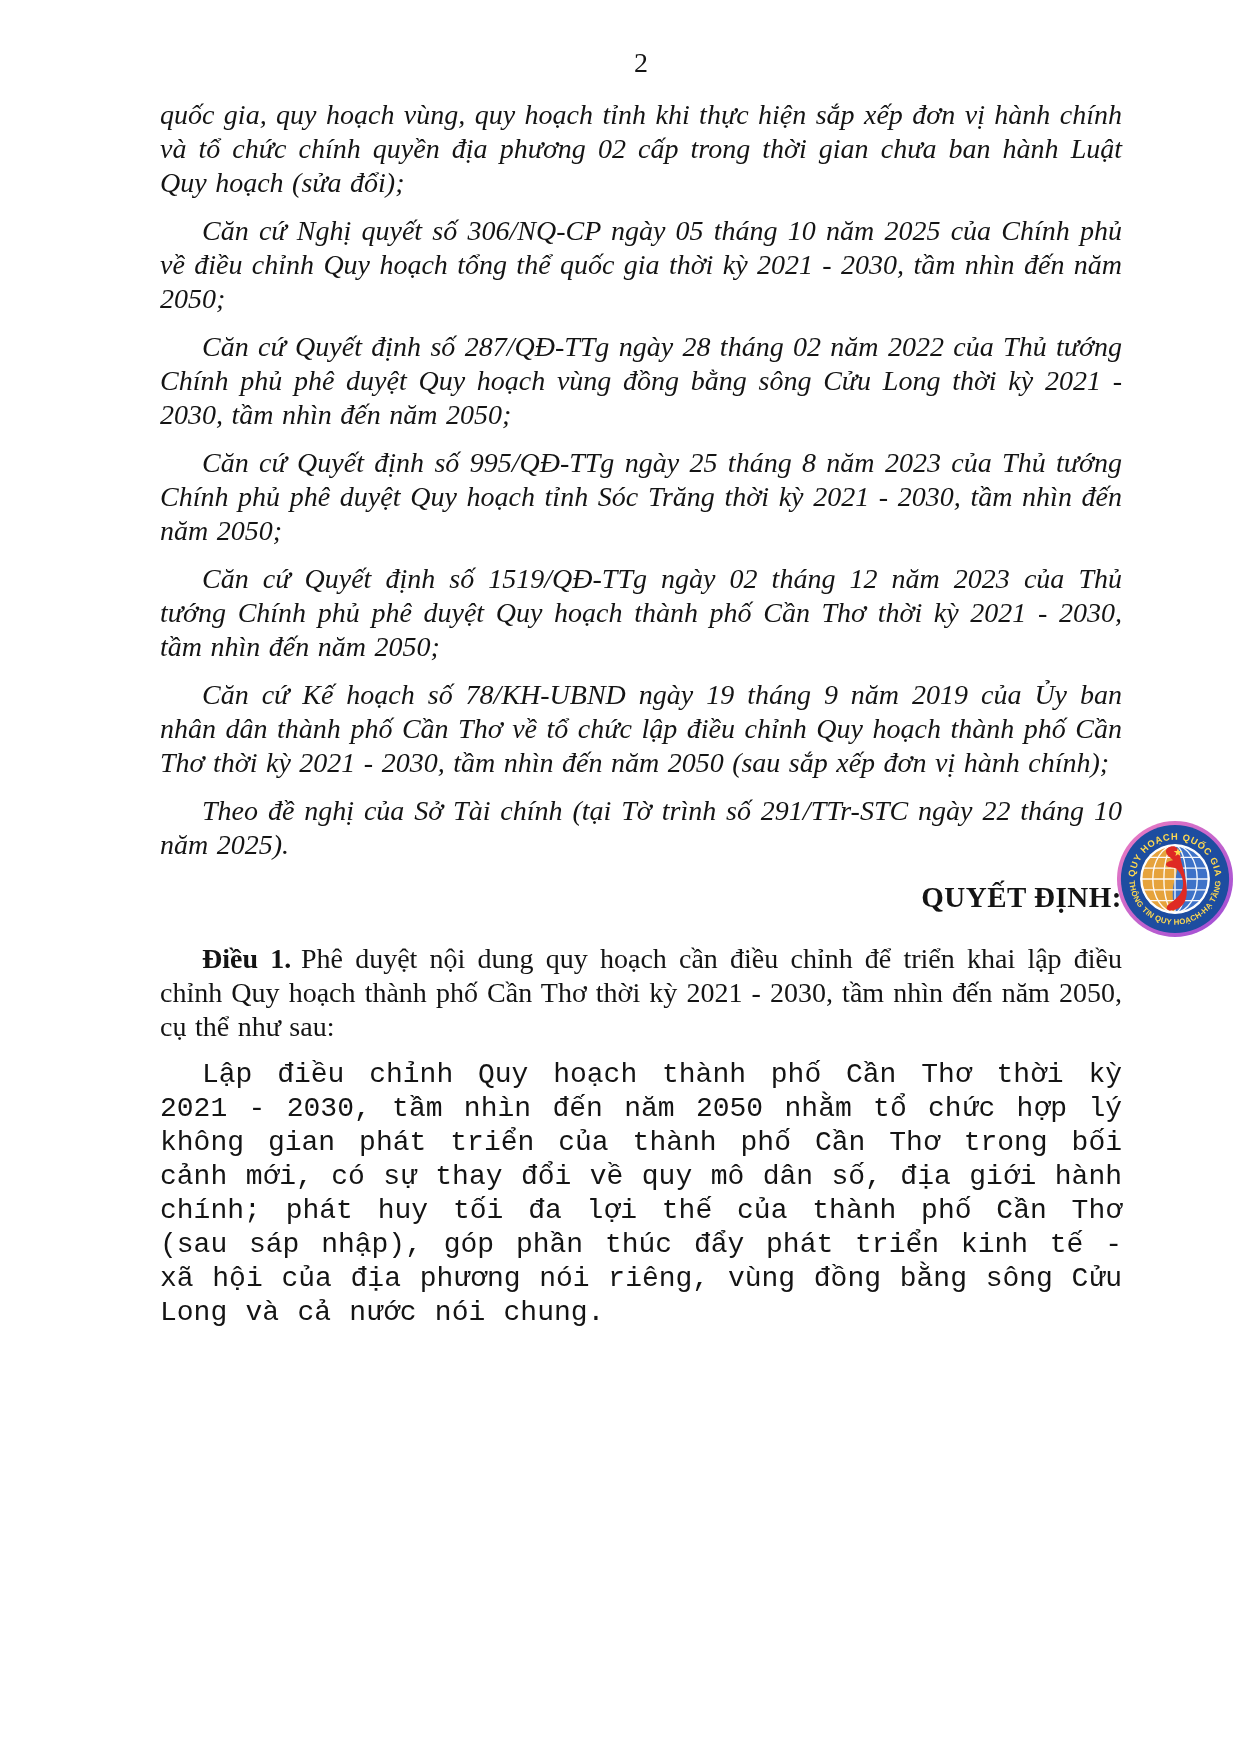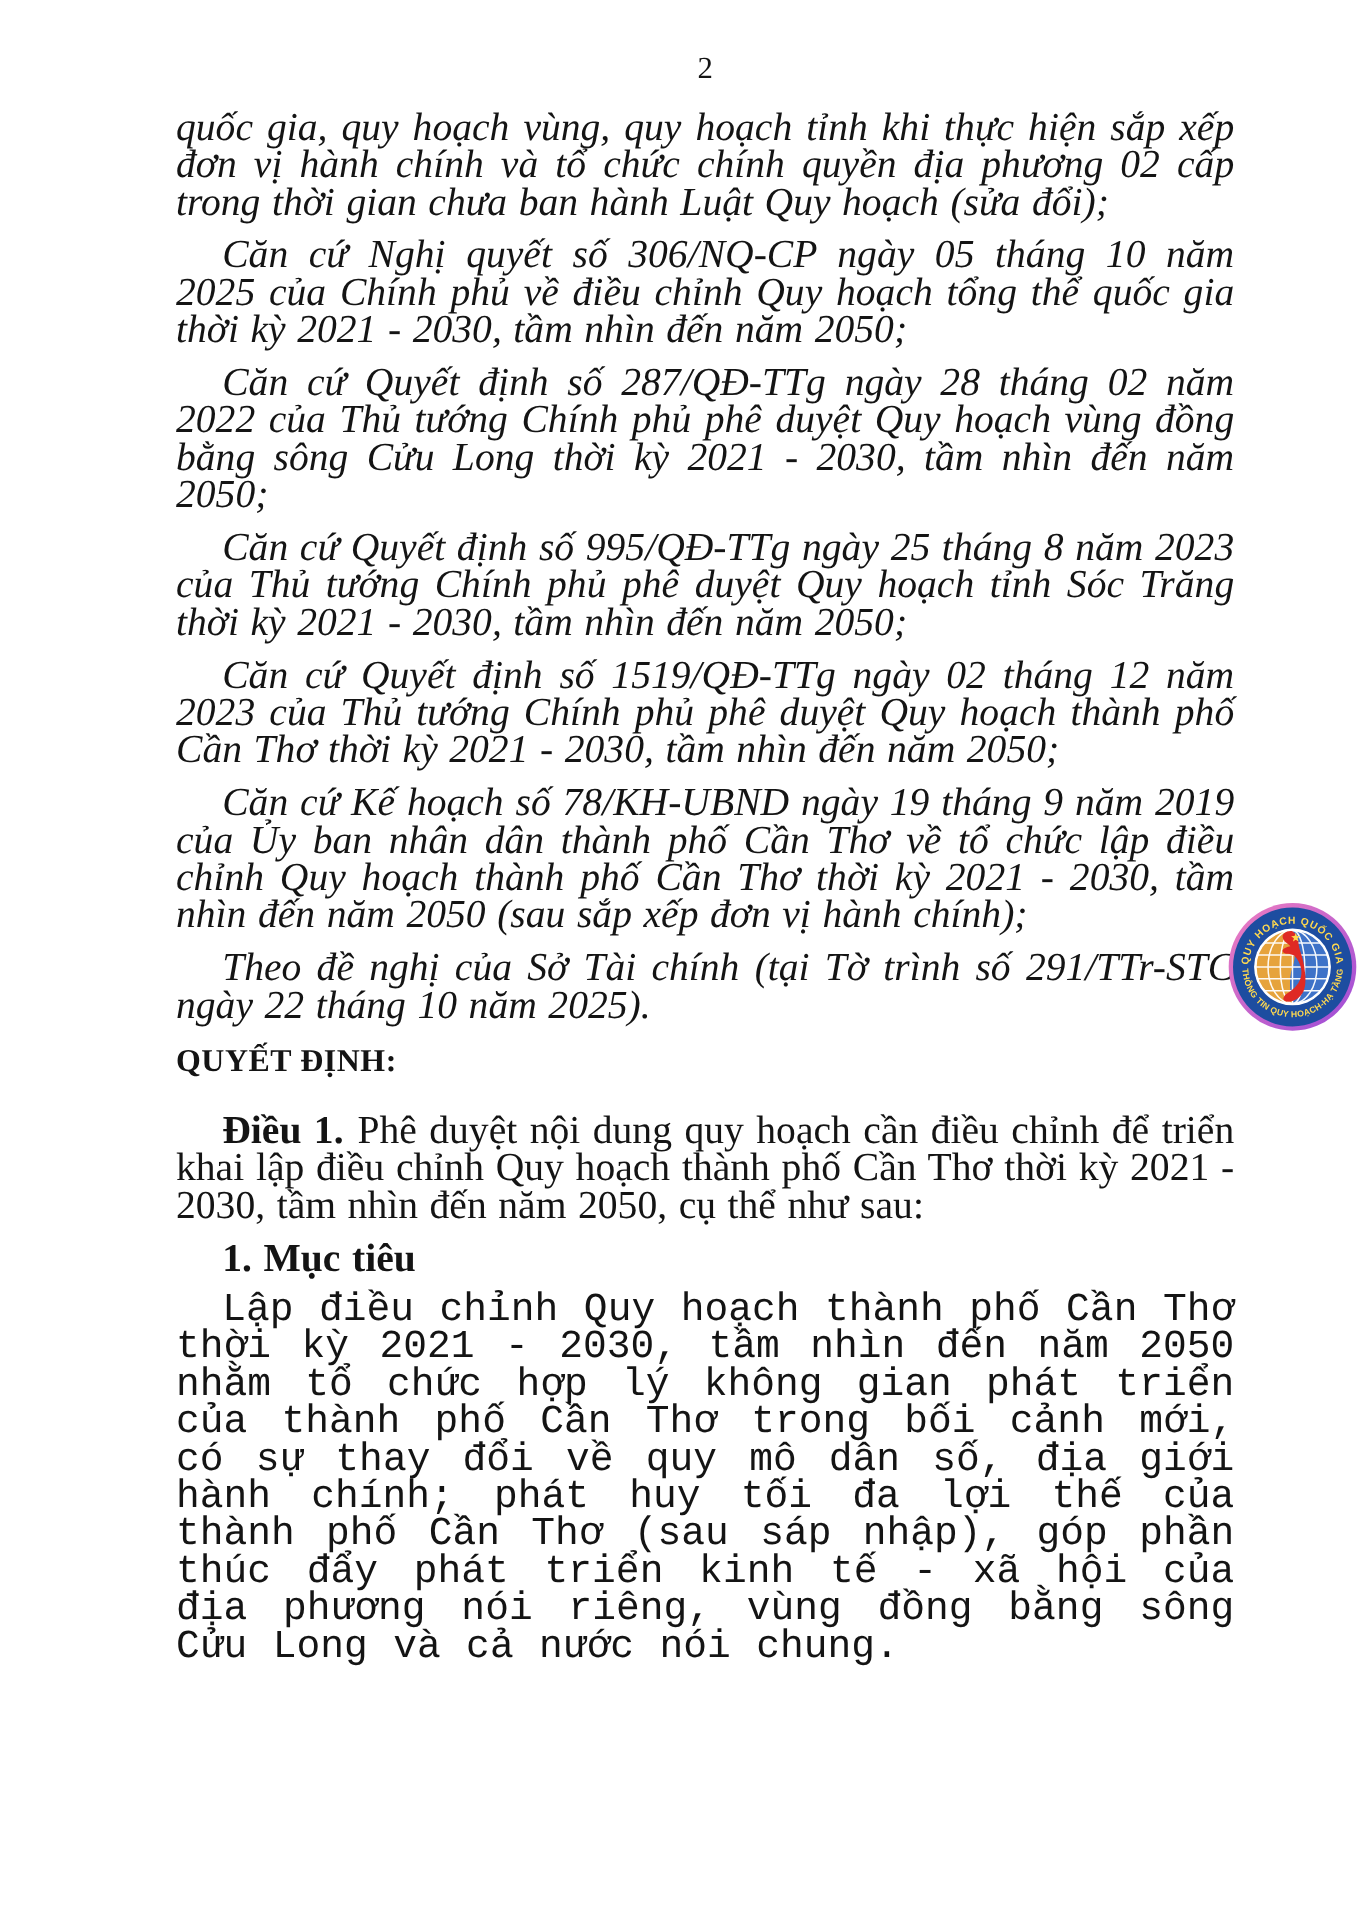--- a/index.html
+++ b/index.html
@@ -20,30 +20,30 @@
     width:962px;
   }
   .page-number{
     margin:46px 0 18px 0;
     text-align:center;
     font-size:28px;
     line-height:34px;
   }
   p.para{
     margin:0 0 14px 0;
-    font-size:36px;
+    font-size:28px;
     line-height:34px;
     text-align:justify;
     word-spacing:1.5px;
   }
   .italic{font-style:italic;}
   .indent{text-indent:42px;}
   h2.decision-heading{
     margin:18px 0 28px 0;
-    text-align:left;
+    text-align:right;
     font-size:29px;
     line-height:34px;
     font-weight:bold;
     letter-spacing:.5px;
   }
   .lead-label{font-weight:bold;margin-right:.35em;}
   .section-heading{font-weight:bold;margin-bottom:10px;}
   .last{margin-bottom:0;font-family:Liberation Mono, monospace;}
   .stamp{
     position:absolute;
@@ -75,21 +75,20 @@
     <p class="para italic indent">Căn cứ Quyết định số 287/QĐ-TTg ngày 28 tháng 02 năm 2022 của Thủ tướng Chính phủ phê duyệt Quy hoạch vùng đồng bằng sông Cửu Long thời kỳ 2021 - 2030, tầm nhìn đến năm 2050;</p>
     <p class="para italic indent">Căn cứ Quyết định số 995/QĐ-TTg ngày 25 tháng 8 năm 2023 của Thủ tướng Chính phủ phê duyệt Quy hoạch tỉnh Sóc Trăng thời kỳ 2021 - 2030, tầm nhìn đến năm 2050;</p>
     <p class="para italic indent">Căn cứ Quyết định số 1519/QĐ-TTg ngày 02 tháng 12 năm 2023 của Thủ tướng Chính phủ phê duyệt Quy hoạch thành phố Cần Thơ thời kỳ 2021 - 2030, tầm nhìn đến năm 2050;</p>
     <p class="para italic indent">Căn cứ Kế hoạch số 78/KH-UBND ngày 19 tháng 9 năm 2019 của Ủy ban nhân dân thành phố Cần Thơ về tổ chức lập điều chỉnh Quy hoạch thành phố Cần Thơ thời kỳ 2021 - 2030, tầm nhìn đến năm 2050 (sau sắp xếp đơn vị hành chính);</p>
     <p class="para italic indent">Theo đề nghị của Sở Tài chính (tại Tờ trình số 291/TTr-STC ngày 22 tháng 10 năm 2025).</p>
 
     <h2 class="decision-heading">QUYẾT ĐỊNH:</h2>
 
     <p class="para indent"><span class="lead-label">Điều 1.</span><span>Phê duyệt nội dung quy hoạch cần điều chỉnh để triển khai lập điều chỉnh Quy hoạch thành phố Cần Thơ thời kỳ 2021 - 2030, tầm nhìn đến năm 2050, cụ thể như sau:</span></p>
 
-    <p class="para indent section-heading">1. Mục tiêu</p>
 
     <p class="para indent last">Lập điều chỉnh Quy hoạch thành phố Cần Thơ thời kỳ 2021 - 2030, tầm nhìn đến năm 2050 nhằm tổ chức hợp lý không gian phát triển của thành phố Cần Thơ trong bối cảnh mới, có sự thay đổi về quy mô dân số, địa giới hành chính; phát huy tối đa lợi thế của thành phố Cần Thơ (sau sáp nhập), góp phần thúc đẩy phát triển kinh tế - xã hội của địa phương nói riêng, vùng đồng bằng sông Cửu Long và cả nước nói chung.</p>
 
   </div>
 
   <div class="stamp">
     <svg viewBox="0 0 120 120">
       <defs>
         <linearGradient id="rimGrad" x1="0" y1="0" x2="1" y2="1">
           <stop offset="0" style="stop-color:var(--outer-pink,#f07fc0)"></stop>

